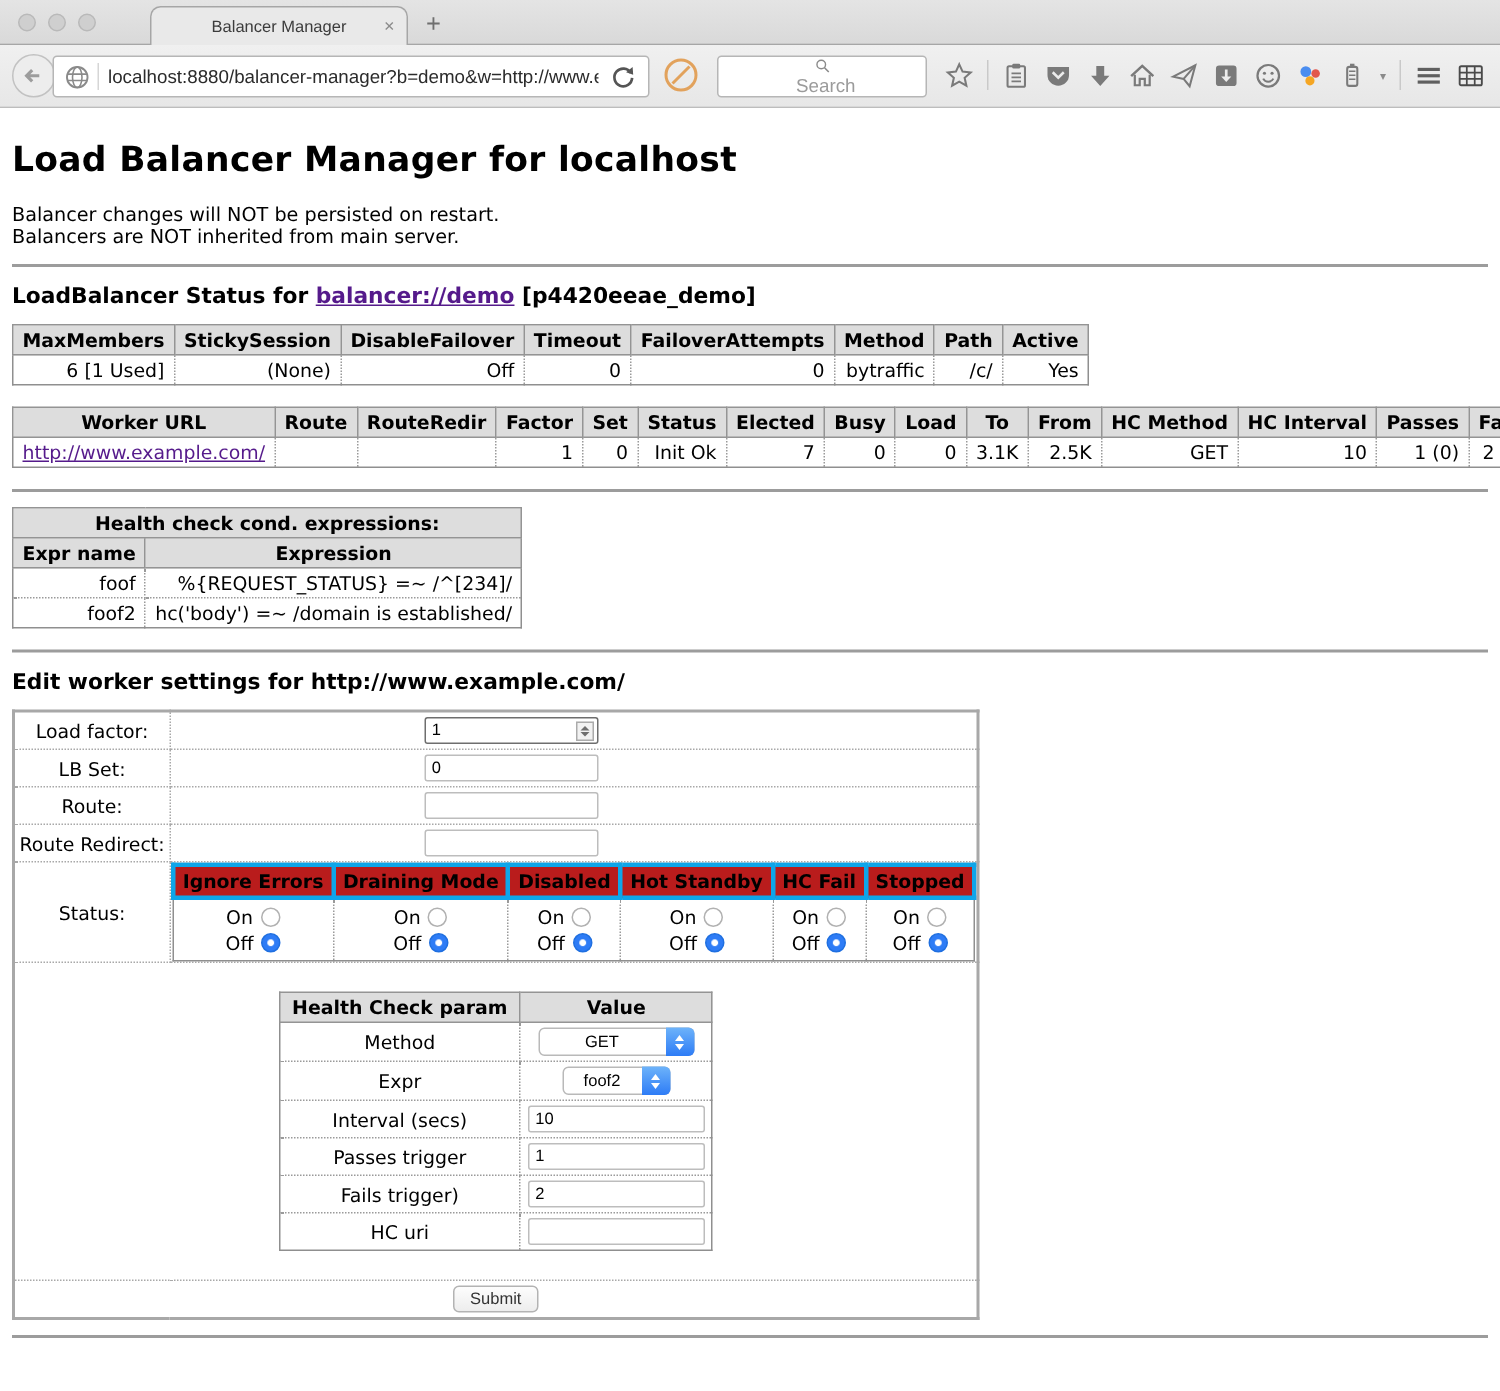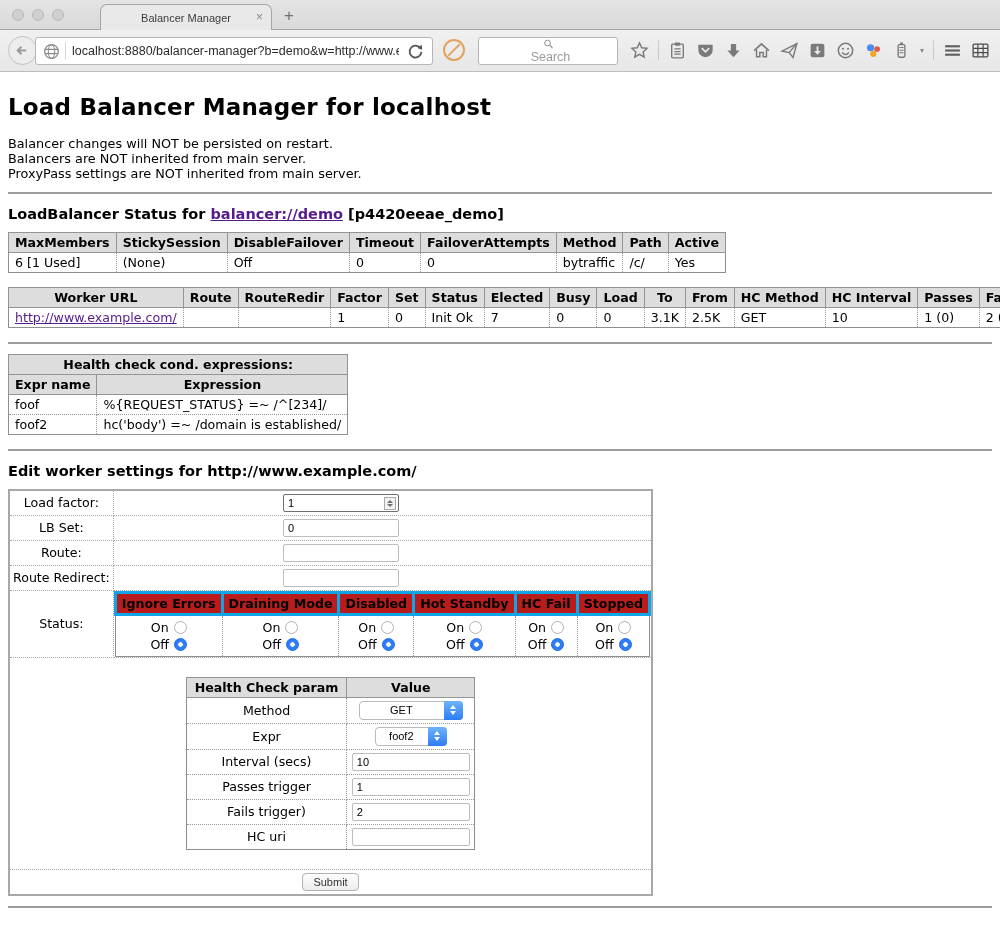--- a/index.html
+++ b/index.html
@@ -42,21 +42,21 @@
   
   .content { padding:8px 8px 0 8px; color:#000; }
   h1.pagetitle { font-size:23px; font-weight:bold; margin:14px 0 16px 0; letter-spacing:0.2px; }
   .serverinfo div { font-size:12.8px; line-height:15.2px; }
   hr.rule { border:0; border-top:2px solid #9c9c9c; margin:10px 0; }
   h3.sect { font-size:14.5px; font-weight:bold; margin:12px 0 10px 0; }
   a.vlink { color:#551a8b; text-decoration:underline; }
 
   table.dtable { border-collapse:collapse; font-size:12.6px; margin-bottom:14px; border:1px solid #8f8f8f; }
   table.dtable th { background:#ddd; border:1px solid #949494; padding:2px 6px; font-weight:bold; white-space:nowrap; }
-  table.dtable td { border:1px dotted #9a9a9a; padding:2px 6px; text-align:left; white-space:nowrap; }
+  table.dtable td { border:1px dotted #9a9a9a; padding:2px 6px; text-align:right; white-space:nowrap; }
 
   
   table.ftable { border-collapse:collapse; width:564px; font-size:12.6px; border:2px solid #a8a8a8; margin-bottom:4px; }
   table.ftable > tbody > tr > td { border:1px dotted #a8a8a8; padding:3px; }
   td.flabel { width:100px; text-align:center; white-space:nowrap; }
   td.fctl { text-align:center; padding-right:86px !important; }
   td.nopad { padding:0 !important; }
   td.centerwrap { text-align:center; }
 
   .txt { width:116px; height:18px; border:1px solid #bdbdbd; border-radius:2px;
@@ -199,21 +199,20 @@
     </svg>
   </div>
 </div>
 
 <div class="content">
   <h1 class="pagetitle">Load Balancer Manager for localhost</h1>
 
   <div class="serverinfo">
       <div>Balancer changes will NOT be persisted on restart.</div>
       <div>Balancers are NOT inherited from main server.</div>
-      <div>ProxyPass settings are NOT inherited from main server.</div>
     </div>
 
   <hr class="rule">
 
   <h3 class="sect"><span>LoadBalancer Status for </span><a class="vlink">balancer://demo</a><span> [p4420eeae_demo]</span></h3>
 
   <table class="dtable">
     <thead>
         <tr>
           <th>MaxMembers</th>

